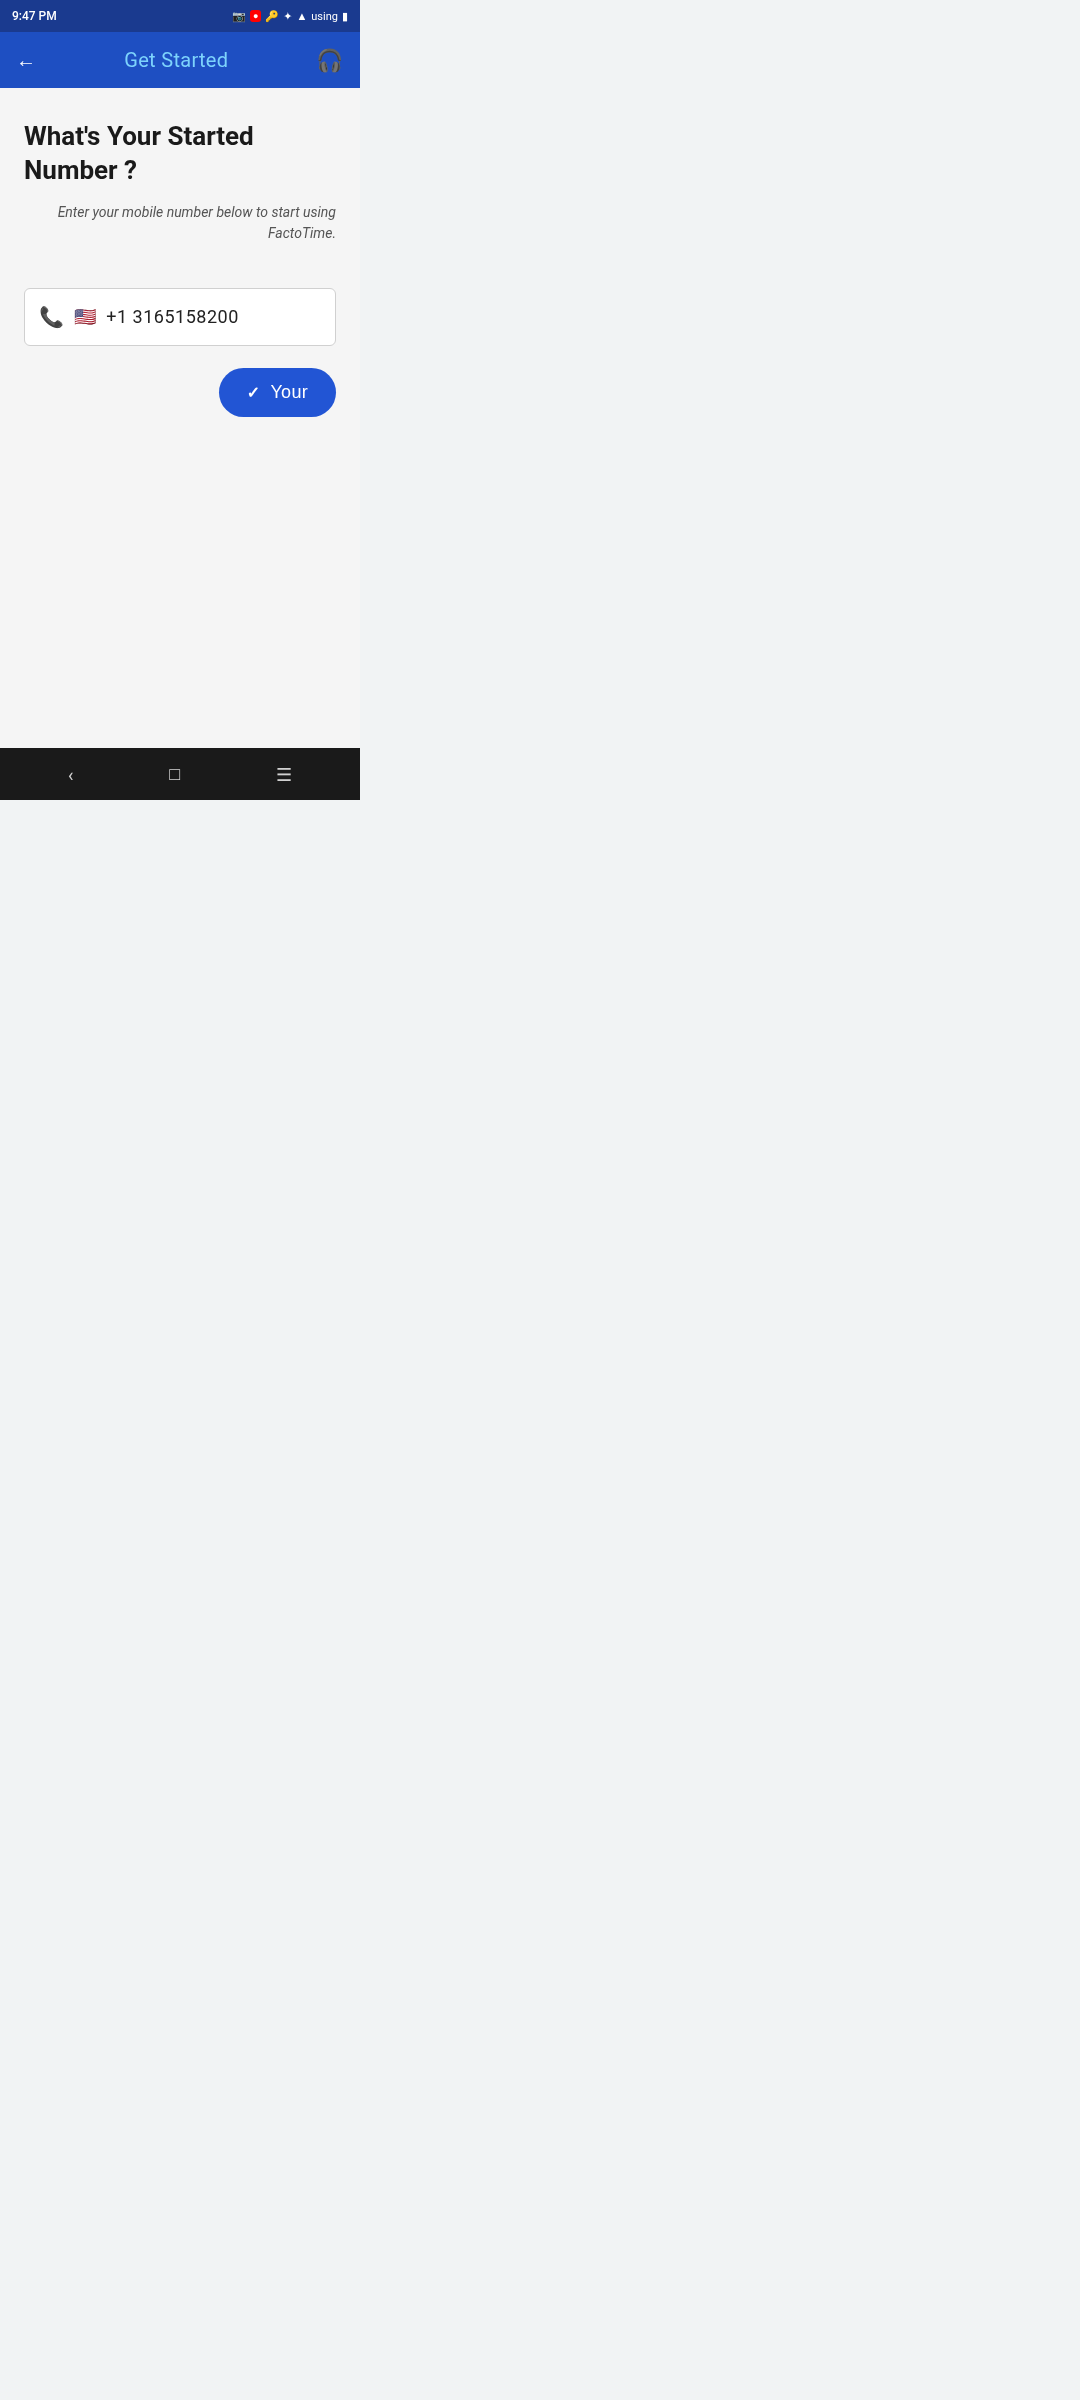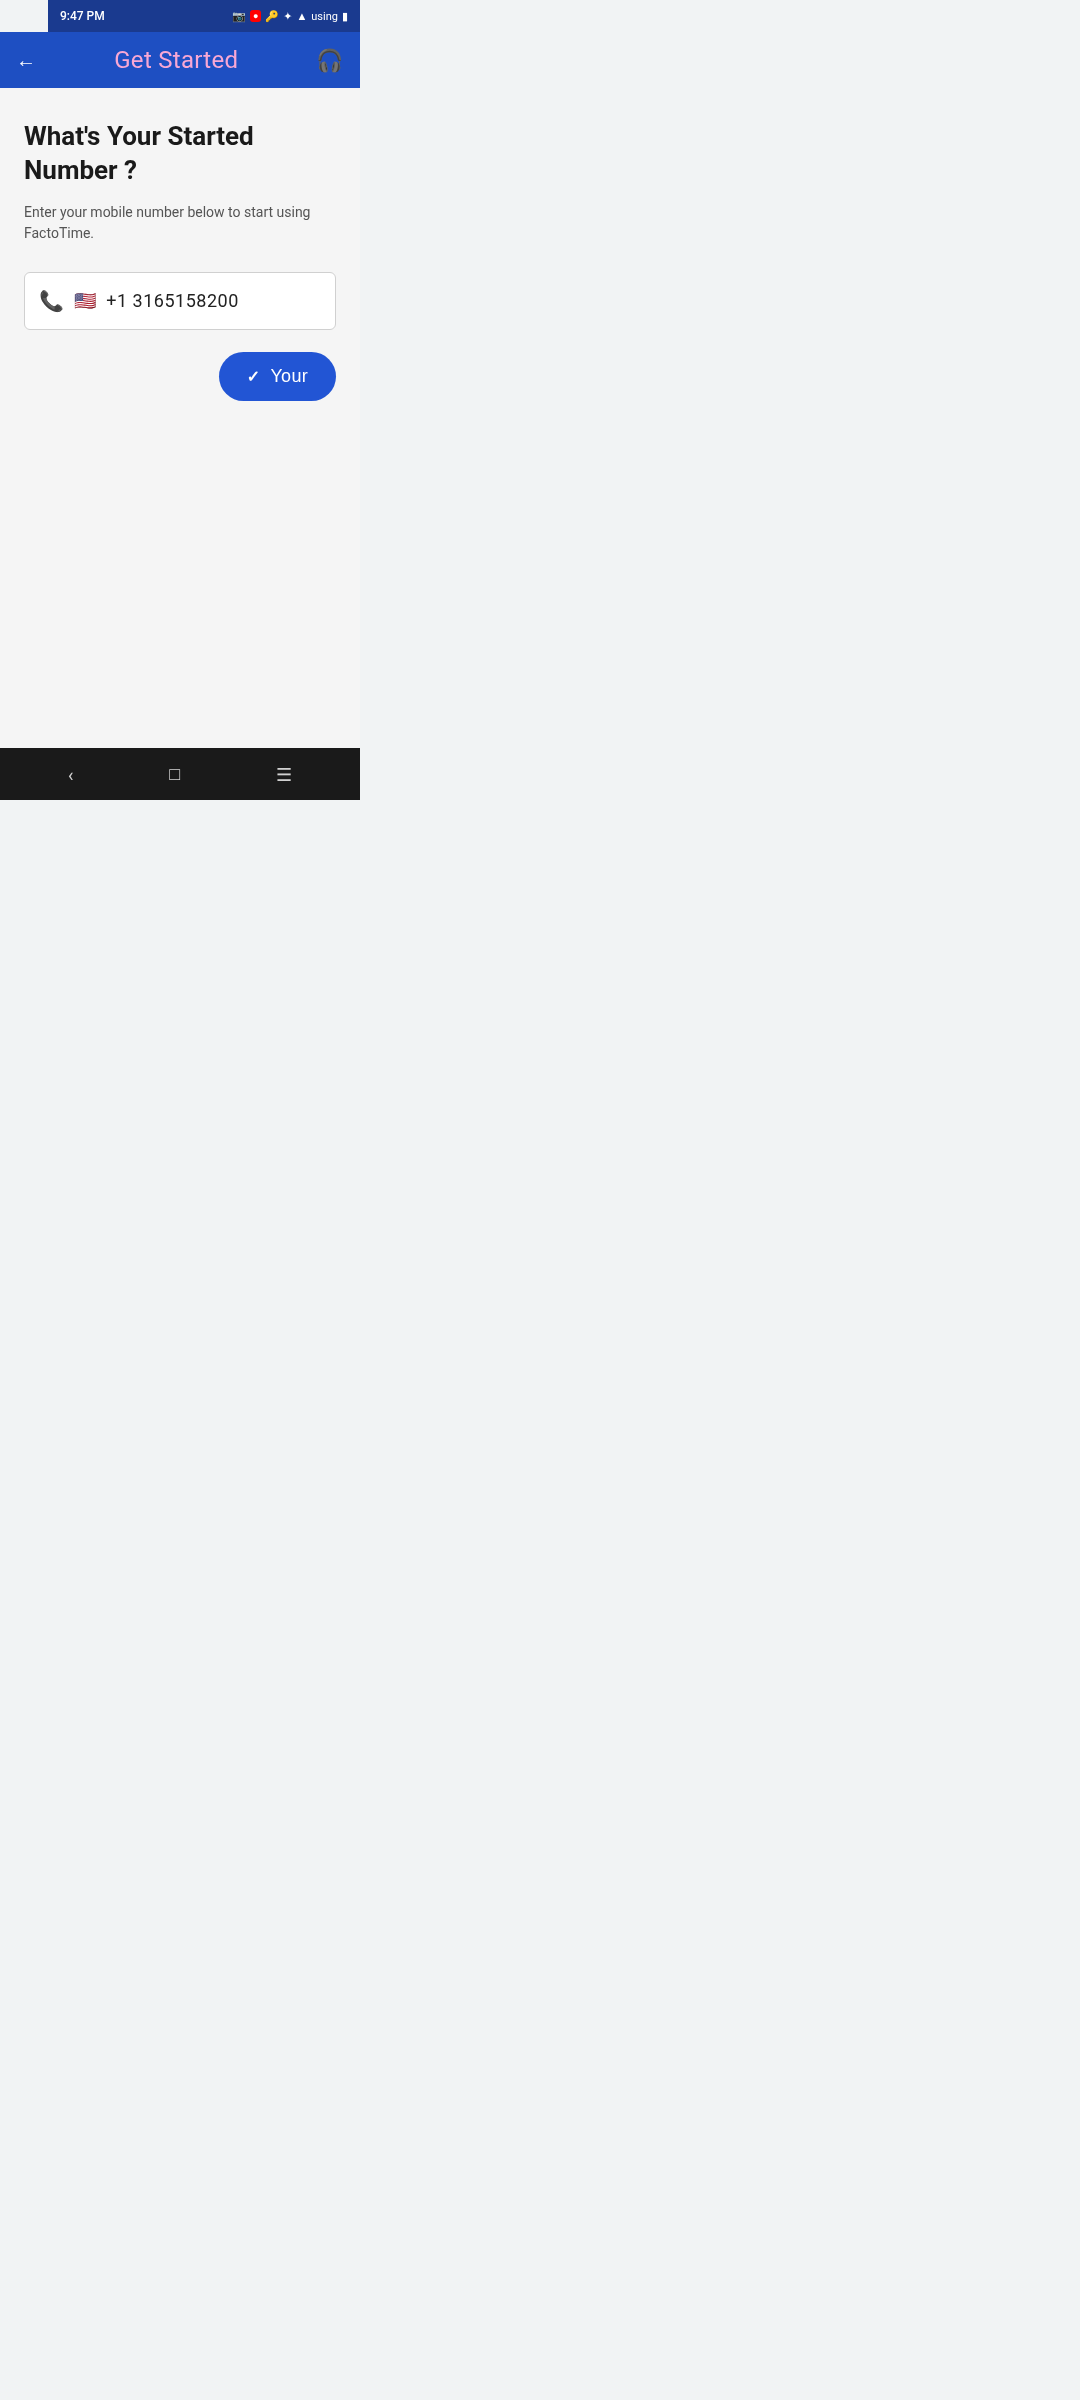--- a/index.html
+++ b/index.html
@@ -20,21 +20,20 @@
     }
 
     
     .status-bar {
       background: #1a3a8f;
       display: flex;
       justify-content: space-between;
       align-items: center;
       padding: 16px 12px;
       height: 16px;
-      margin-left: 48px;
     }
 
     .status-time {
       color: white;
       font-size: 12px;
       font-weight: 500;
     }
 
     .status-icons {
       display: flex;
@@ -59,22 +58,22 @@
     .app-bar {
       background: #1e4fc2;
       display: flex;
       align-items: center;
       justify-content: space-between;
       padding: 0 16px;
       height: 56px;
     }
 
     .app-bar-title {
-      color: #f9a8d4;
-      font-size: 24px;
+      color: #7dd3fc;
+      font-size: 20px;
       font-weight: 400;
       letter-spacing: 0.3px;
     }
 
     .app-bar-icon {
       color: white;
       font-size: 20px;
       cursor: pointer;
     }
 
@@ -94,23 +93,24 @@
       font-size: 26px;
       font-weight: 700;
       color: #1a1a1a;
       margin-bottom: 14px;
       line-height: 1.3;
     }
 
     .page-subtext {
       font-size: 14px;
       color: #555;
-      margin-bottom: 28px;
-      text-align: left;
+      margin-bottom: 44px;
+      text-align: right;
       line-height: 1.5;
+      font-style: italic;
     }
 
     
     .phone-input-container {
       background: white;
       border: 1.5px solid #d0d0d0;
       border-radius: 6px;
       padding: 16px 14px;
       display: flex;
       align-items: center;

